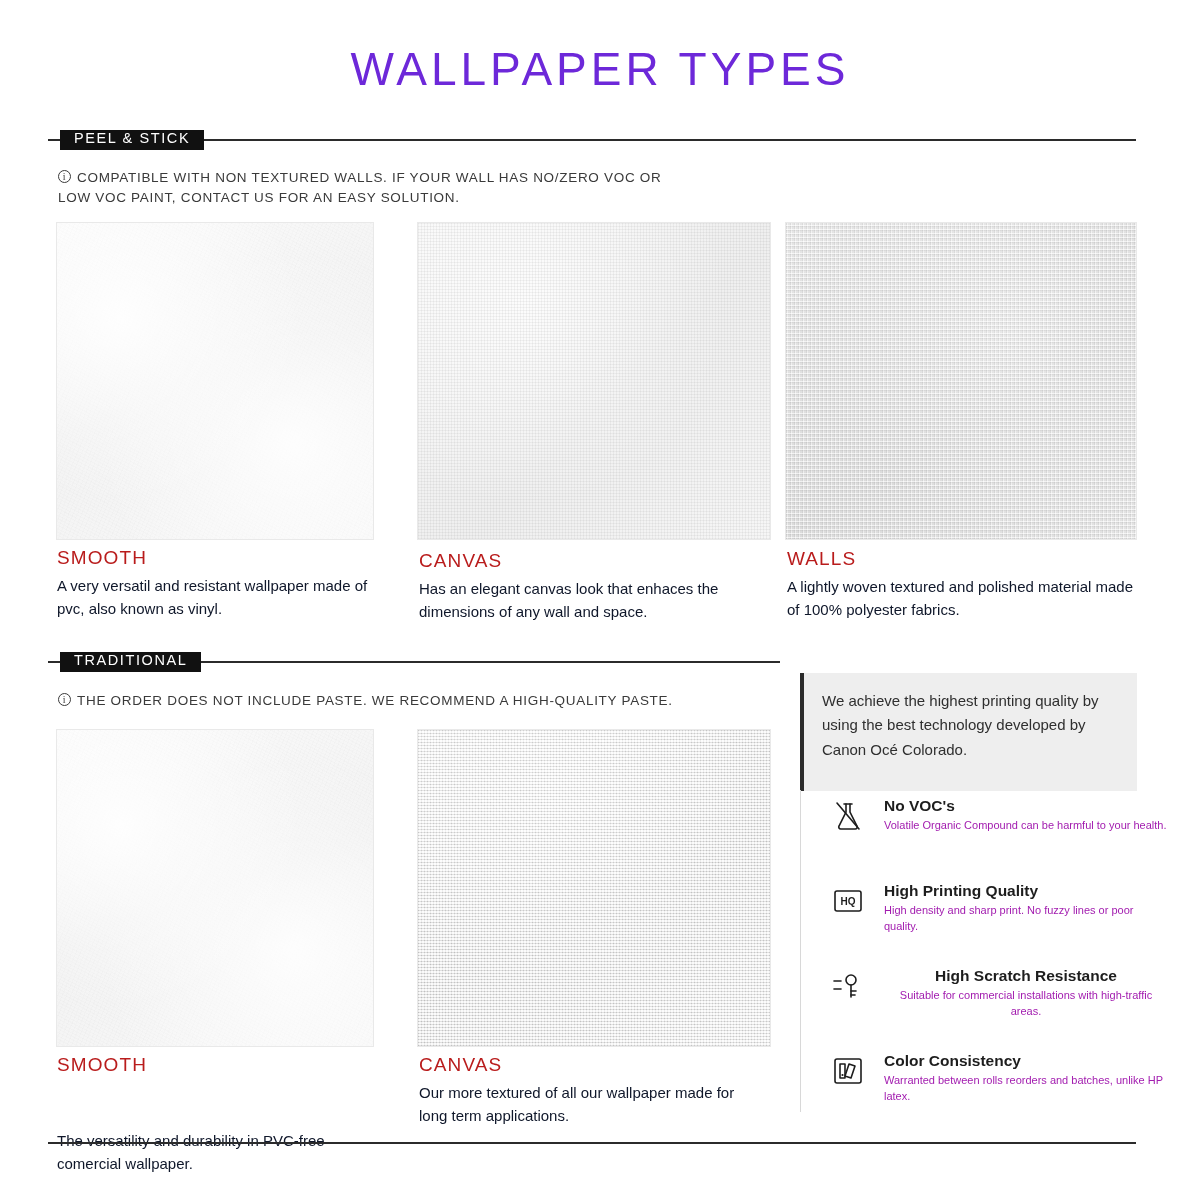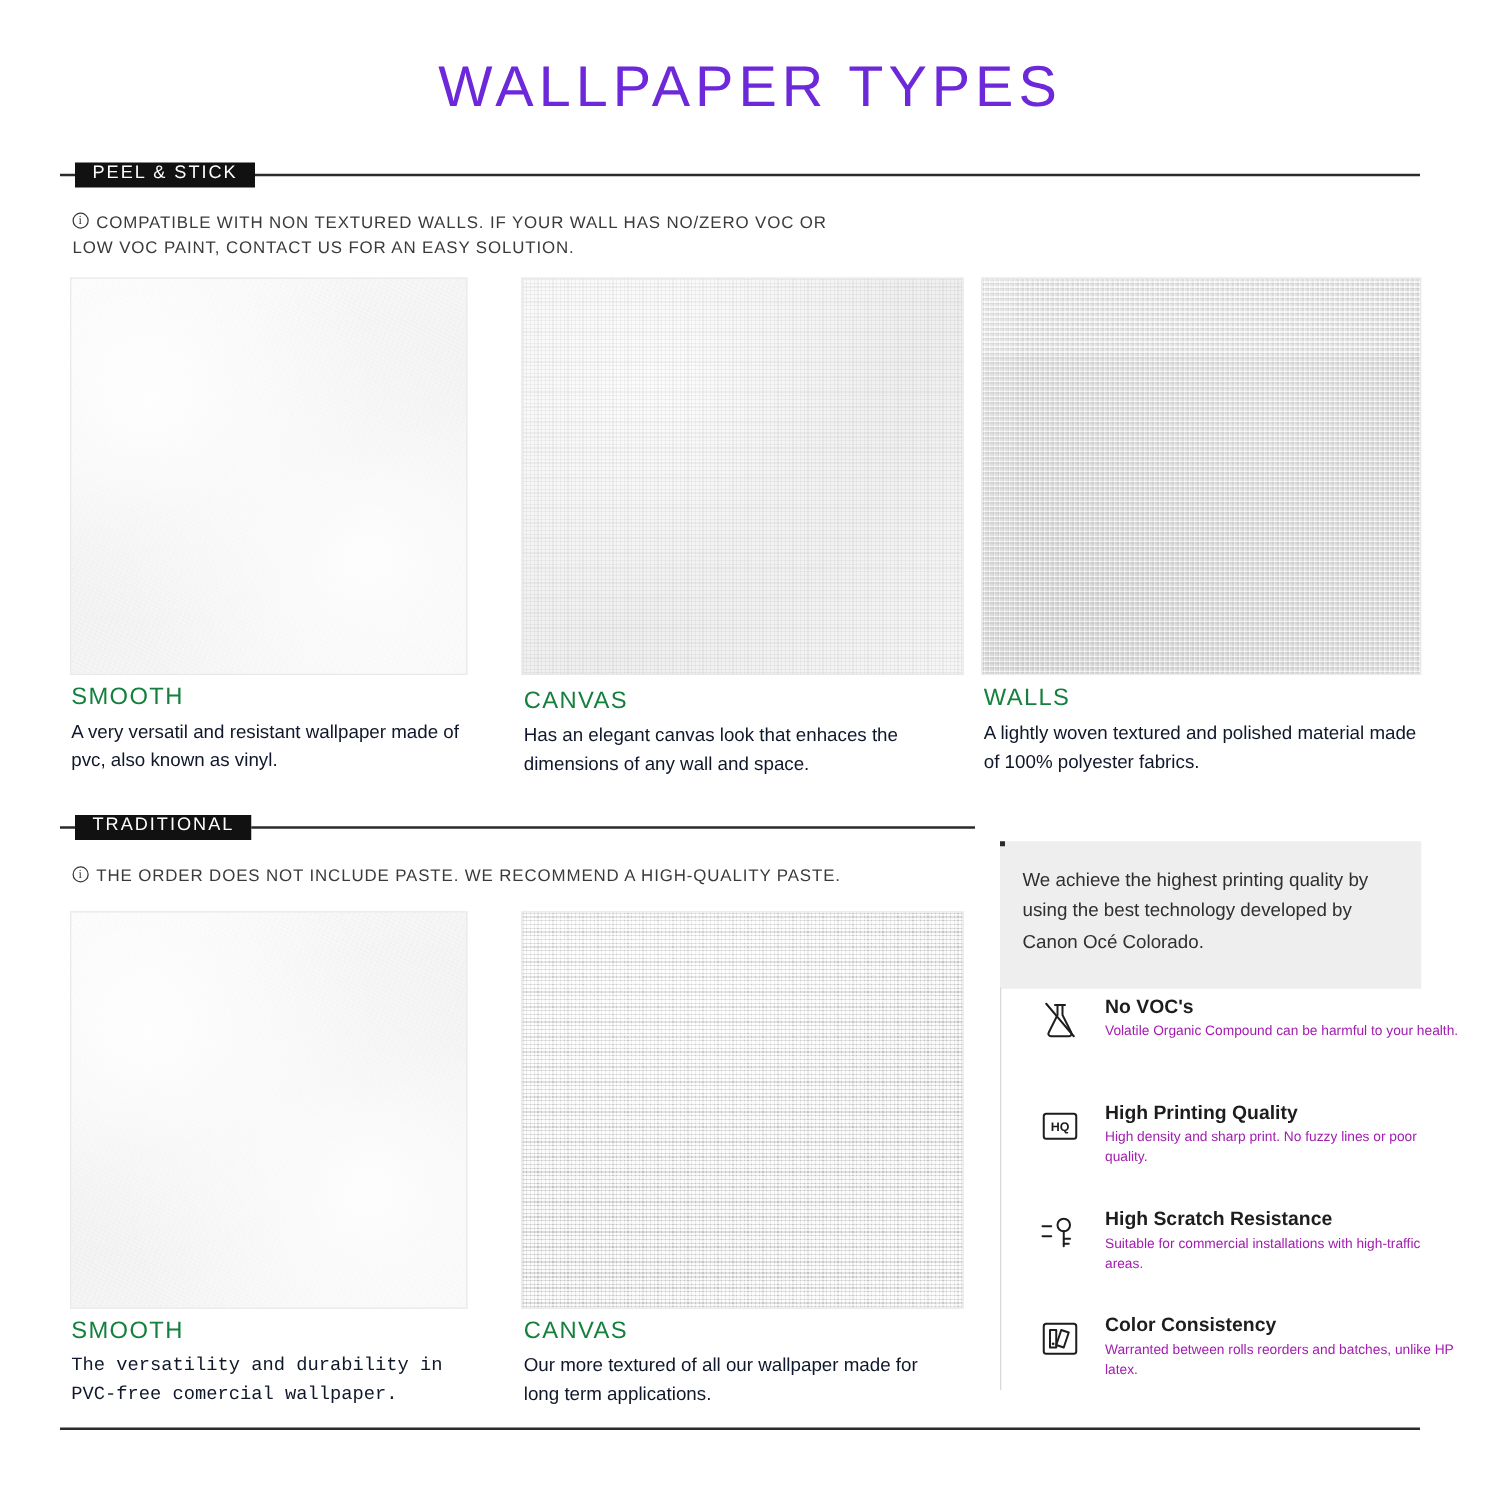--- a/index.html
+++ b/index.html
@@ -133,21 +133,21 @@
       repeating-linear-gradient(45deg, rgba(0,0,0,0.022) 0px, rgba(0,0,0,0.022) 2px, rgba(255,255,255,0) 2px, rgba(255,255,255,0) 6px),
       radial-gradient(circle at 40% 20%, rgba(255,255,255,0.7) 0%, rgba(255,255,255,0) 60%),
       linear-gradient(155deg, #f6f6f6 0%, #eaeaea 55%, #f3f3f3 100%);
   }
 
   
   .sw-title {
     position: absolute;
     font-size: 19px;
     letter-spacing: 1.1px;
-    color: #15803d;
+    color: #b91c1c;
     font-weight: 400;
   }
   .sw-desc {
     position: absolute;
     font-size: 15px;
     line-height: 1.5;
     color: #0f172a;
     width: 360px;
   }
 
@@ -243,26 +243,26 @@
   </div>
 
   <div class="note" style="left:58px; top:691px; width:700px;">
     <span class="info-ico"></span><span class="note-text">THE ORDER DOES NOT INCLUDE PASTE. WE RECOMMEND A HIGH-QUALITY PASTE.</span>
   </div>
 
   <div class="swatch tex-smooth" style="left:56px; top:729px; width:318px; height:318px;"></div>
   <div class="swatch tex-heavy" style="left:417px; top:729px; width:354px; height:318px;"></div>
 
   <div class="sw-title" style="left:57px; top:1054px;">SMOOTH</div>
-  <div class="sw-desc" style="left:57px; top:1082px; width:320px;font-family:Liberation Mono, monospace;">The versatility and durability in PVC-free comercial wallpaper.</div>
+  <div class="sw-desc" style="left:57px; top:1130px; width:320px;">The versatility and durability in PVC-free comercial wallpaper.</div>
 
   <div class="sw-title" style="left:419px; top:1054px;">CANVAS</div>
   <div class="sw-desc" style="left:419px; top:1082px; width:340px;">Our more textured of all our wallpaper made for long term applications.</div>
 
-  <div class="quote-box" style="left:800px; top:673px; width:337px; height:118px;flex-direction:column;">
+  <div class="quote-box" style="left:800px; top:673px; width:337px; height:118px;">
     <div class="quote-bar"></div>
     <div class="quote-text">We achieve the highest printing quality by using the best technology developed by Canon Océ Colorado.</div>
   </div>
 
   <div class="divider-v" style="left:800px; top:790px; height:322px;"></div>
 
   <div class="feature" style="left:828px; top:796px;">
     <div class="fico">
       <svg width="34" height="34" viewBox="0 0 34 34" fill="none" stroke="#1d1d1d" stroke-width="1.6" stroke-linecap="round">
         <path d="M13 5 h8"></path>
@@ -282,21 +282,21 @@
         <rect x="4" y="7" width="26" height="20" rx="2"></rect>
         <text x="17" y="21" font-family="Liberation Sans, sans-serif" font-size="10" font-weight="bold" fill="#1d1d1d" stroke="none" text-anchor="middle">HQ</text>
       </svg>
     </div>
     <div class="ftxt">
       <div class="fh">High Printing Quality</div>
       <div class="fd">High density and sharp print. No fuzzy lines or poor quality.</div>
     </div>
   </div>
 
-  <div class="feature" style="left:828px; top:966px;">
+  <div class="feature" style="left:828px; top:966px;text-align:center;">
     <div class="fico">
       <svg width="34" height="34" viewBox="0 0 34 34" fill="none" stroke="#1d1d1d" stroke-width="1.6" stroke-linecap="round" stroke-linejoin="round">
         <path d="M3 12 h7"></path>
         <path d="M3 20 h7"></path>
         <circle cx="20" cy="11" r="5"></circle>
         <path d="M20 16 v12"></path>
         <path d="M20 22 h5"></path>
         <path d="M20 26 h4"></path>
       </svg>
     </div>

